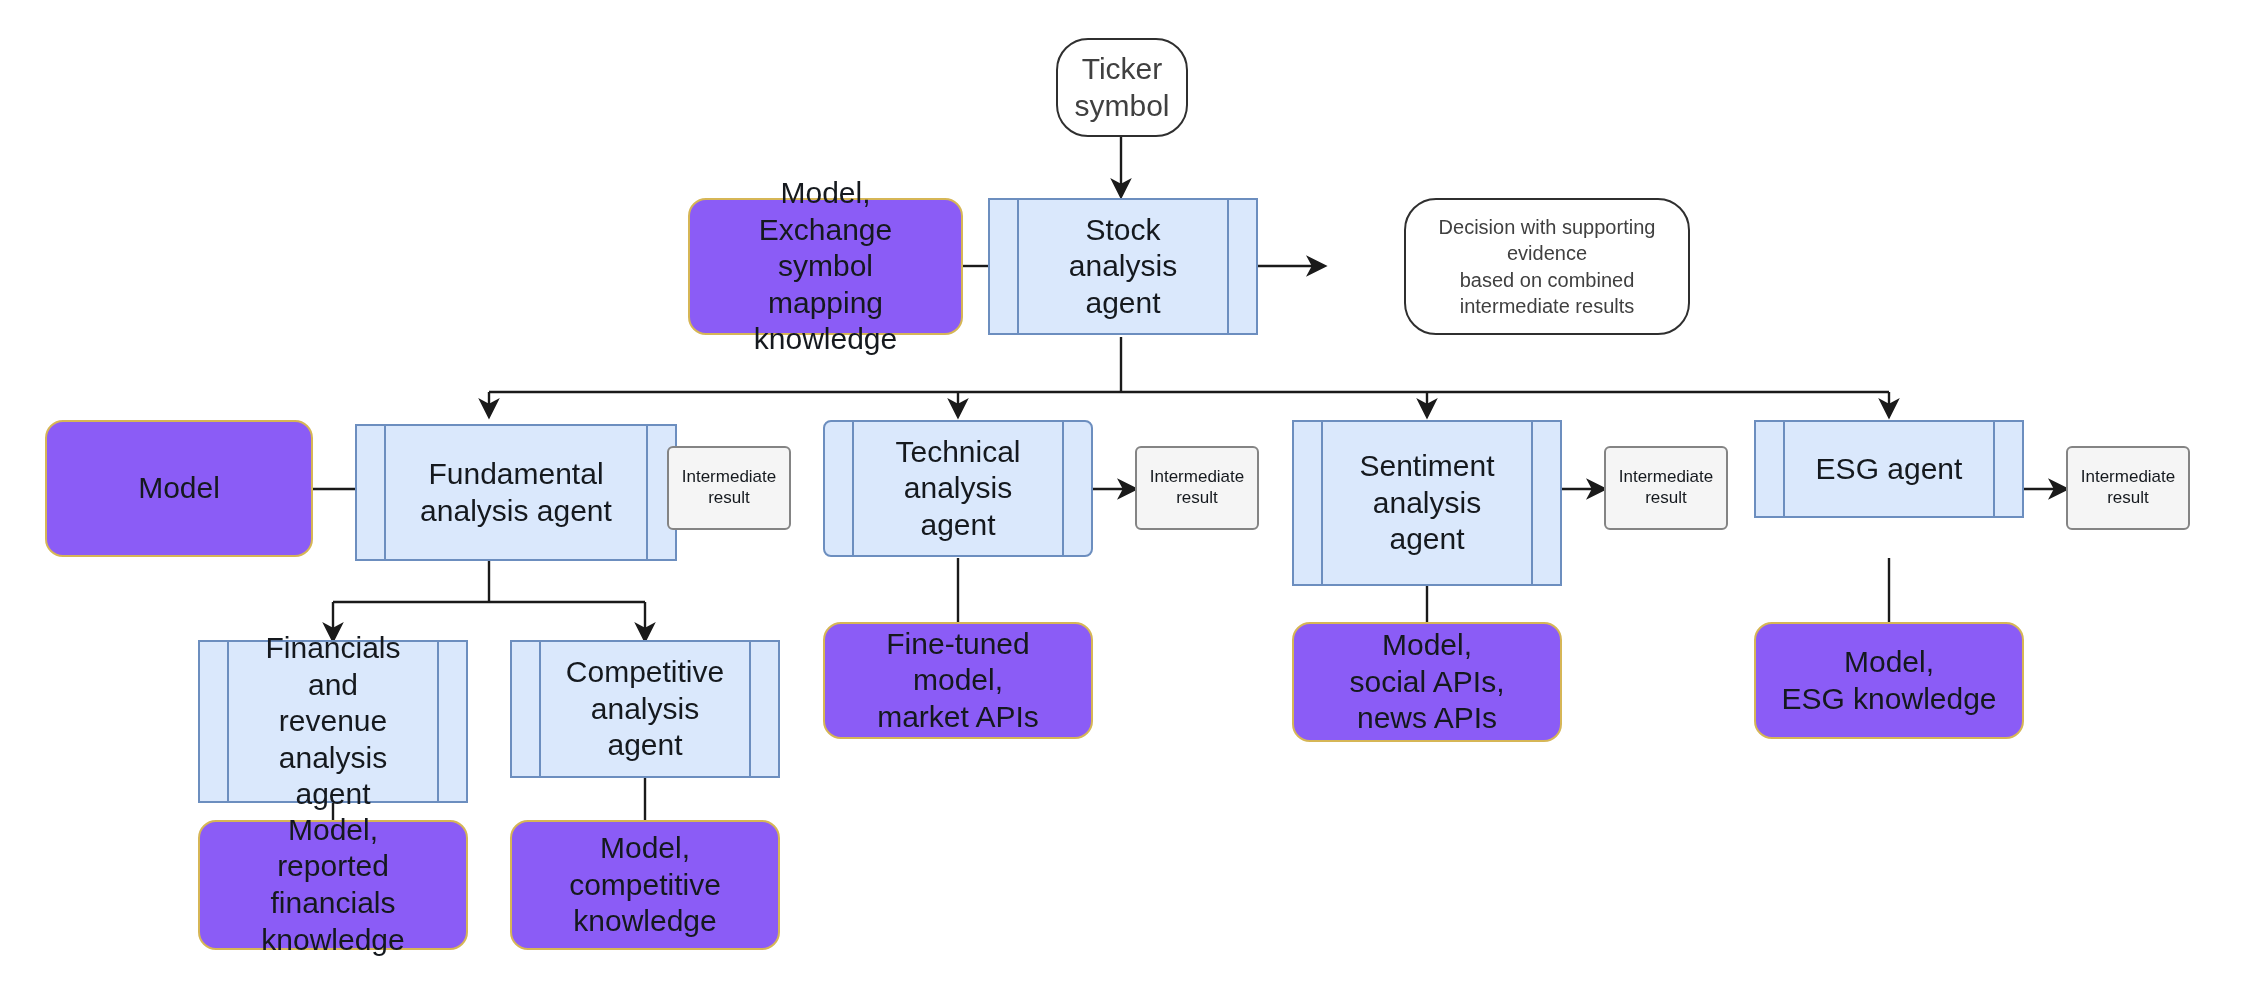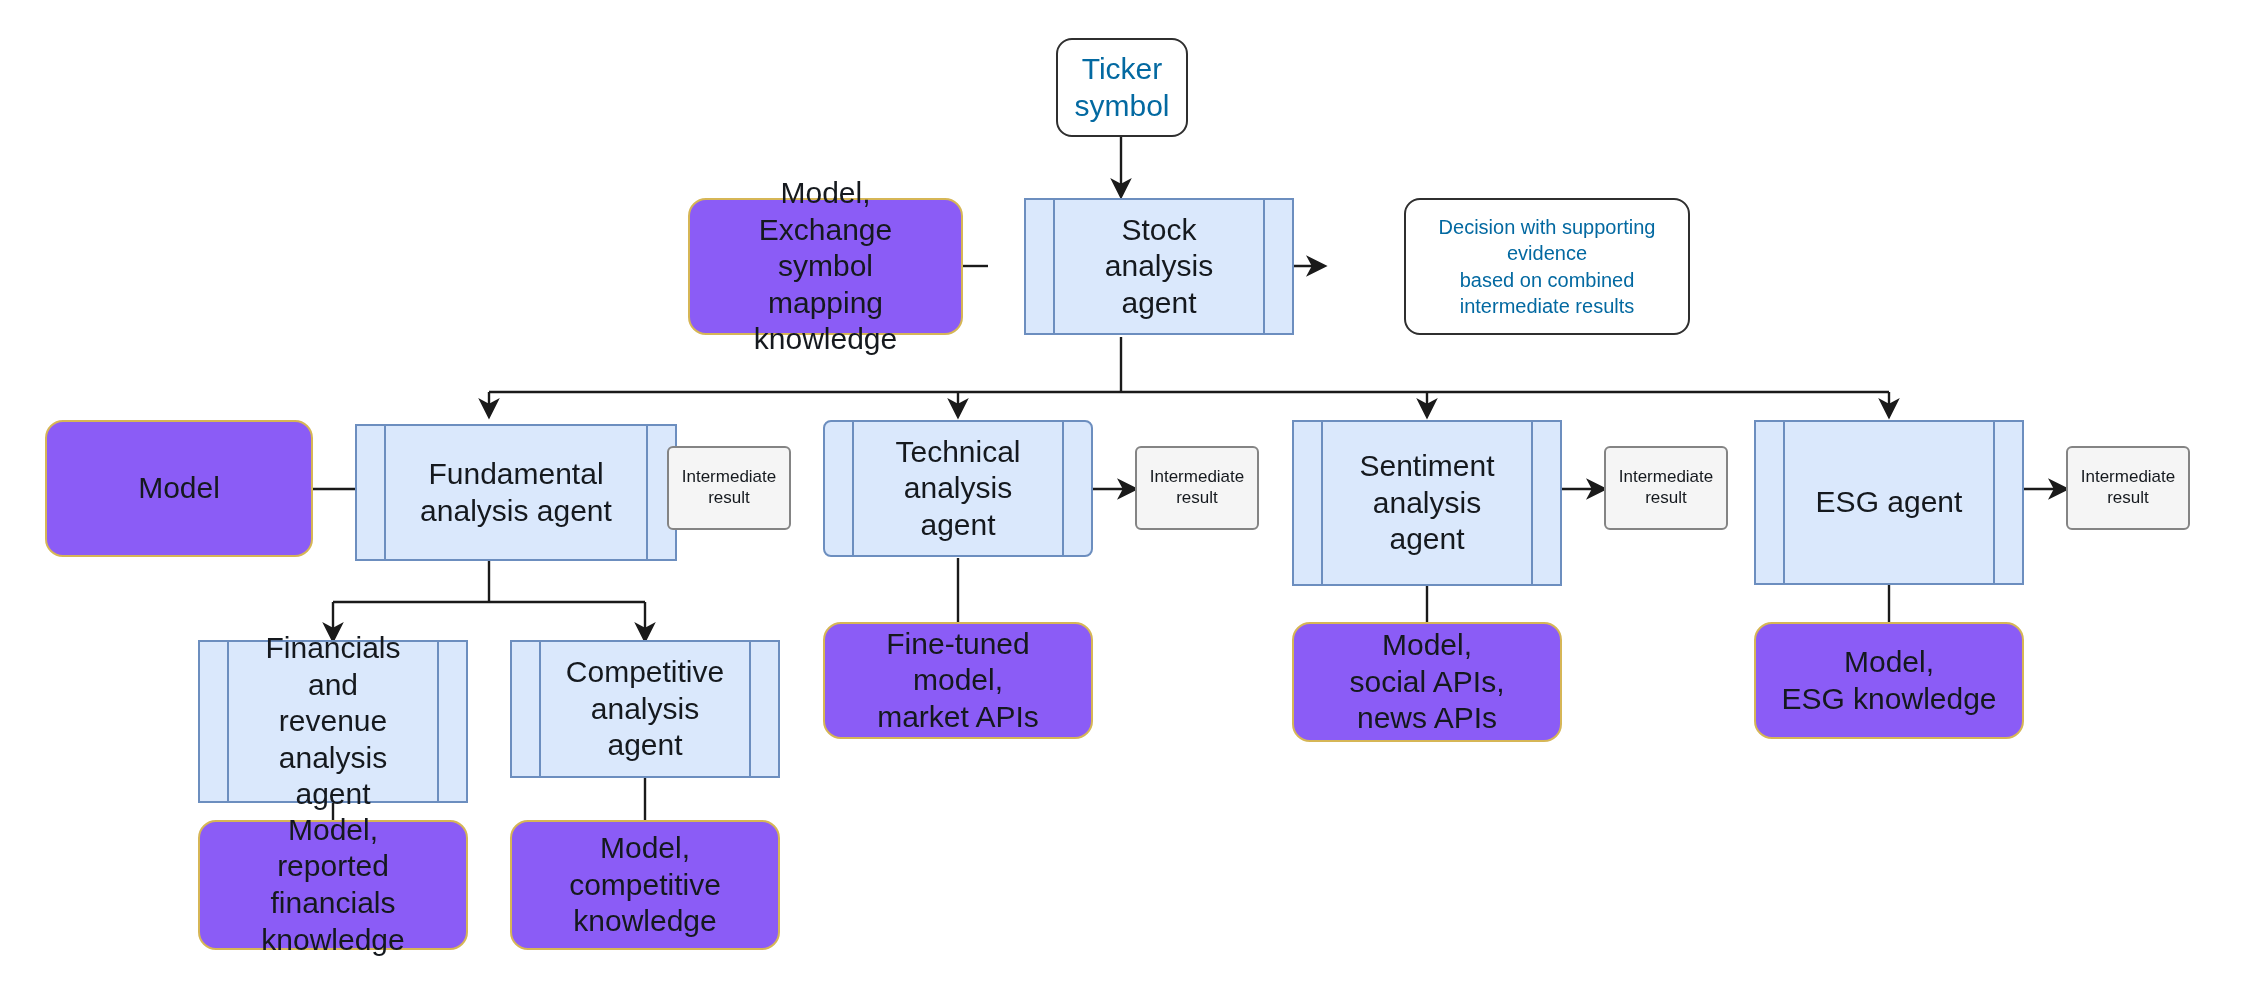--- a/index.html
+++ b/index.html
@@ -67,22 +67,22 @@
     border-radius: 18px;
     font-size: 30px;
     color: #15191e;
     padding: 4px 18px;
   }
 
   
   .terminal {
     background: #ffffff;
     border: 2px solid #2f2f2f;
-    border-radius: 16px;
-    color: #0369a1;
+    border-radius: 32px;
+    color: #404040;
     padding: 0 14px;
   }
   .terminal.big  { font-size: 30px; }
   .terminal.small{ font-size: 20px; line-height: 1.32; }
 
   
   .result {
     background: #f5f5f5;
     border: 2px solid #848484;
     border-radius: 6px;
@@ -140,21 +140,21 @@
     </g>
   </svg>
 
   <div class="node terminal big" style="left:1056px; top:38px; width:132px; height:99px;">Ticker
 symbol</div>
 
   <div class="node resource" style="left:688px; top:198px; width:275px; height:137px;">Model,
 Exchange symbol
 mapping knowledge</div>
 
-  <div class="node agent" style="left:988px; top:198px; width:270px; height:137px;margin-left:36px;">Stock analysis
+  <div class="node agent" style="left:988px; top:198px; width:270px; height:137px;">Stock analysis
 agent</div>
 
   <div class="node terminal small" style="left:1404px; top:198px; width:286px; height:137px;">Decision with supporting
 evidence
 based on combined
 intermediate results</div>
 
   <div class="node resource" style="left:45px; top:420px; width:268px; height:137px;">Model</div>
 
   <div class="node agent" style="left:355px; top:424px; width:322px; height:137px;">Fundamental
@@ -168,21 +168,21 @@
 
   <div class="node result" style="left:1135px; top:446px; width:124px; height:84px;">Intermediate
 result</div>
 
   <div class="node agent" style="left:1292px; top:420px; width:270px; height:166px;">Sentiment
 analysis agent</div>
 
   <div class="node result" style="left:1604px; top:446px; width:124px; height:84px;">Intermediate
 result</div>
 
-  <div class="node agent" style="left:1754px; top:420px; width:270px; height:165px;">ESG agent</div>
+  <div class="node agent" style="left:1754px; top:420px; width:270px; height:98px;">ESG agent</div>
 
   <div class="node result" style="left:2066px; top:446px; width:124px; height:84px;">Intermediate
 result</div>
 
   <div class="node resource" style="left:823px; top:622px; width:270px; height:117px;">Fine-tuned model,
 market APIs</div>
 
   <div class="node resource" style="left:1292px; top:622px; width:270px; height:120px;">Model,
 social APIs,
 news APIs</div>

